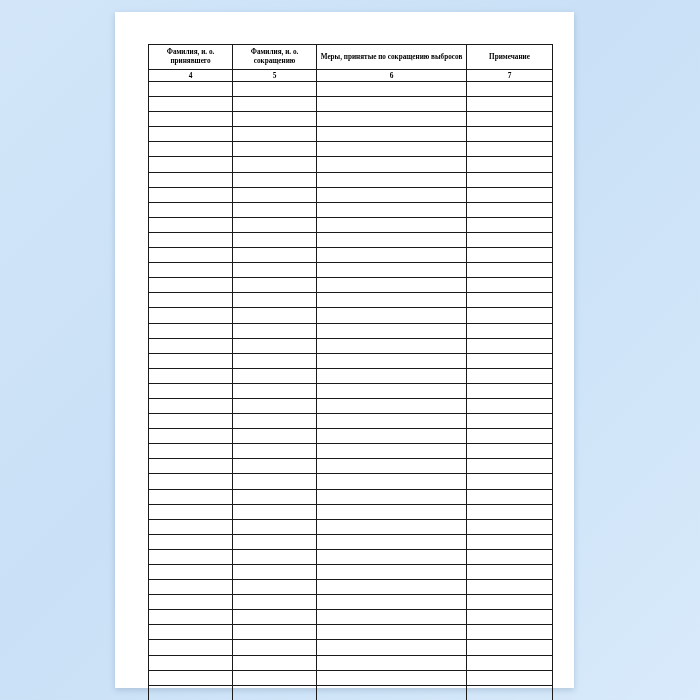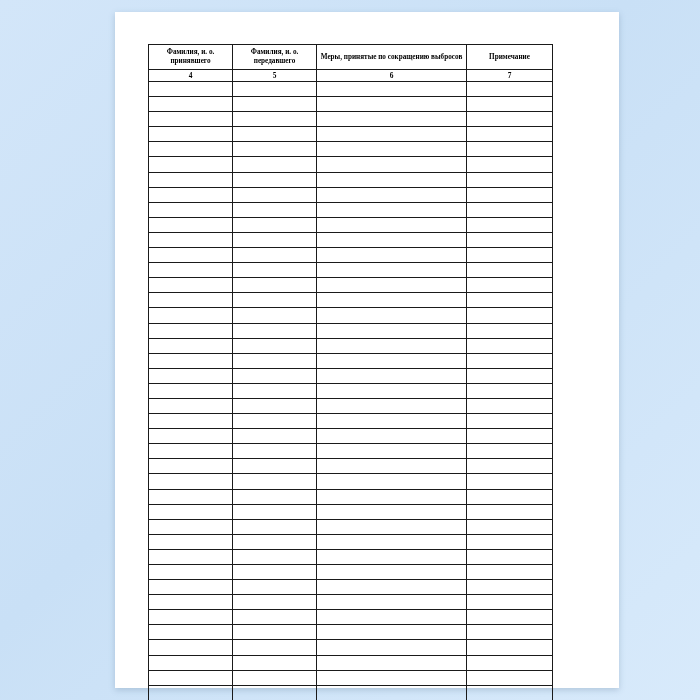--- a/index.html
+++ b/index.html
@@ -16,21 +16,21 @@
   #stage {
     position: relative;
     width: 700px;
     height: 700px;
     background: linear-gradient(135deg, #d3e6f9 0%, #c9e0f6 45%, #d8eafb 100%);
   }
   #page {
     position: absolute;
     left: 115px;
     top: 12px;
-    width: 504px;
+    width: 459px;
     height: 676px;
     background: #ffffff;
     box-shadow: 0 2px 6px rgba(80,110,140,0.28);
   }
   #table-wrap {
     position: absolute;
     left: 33px;
     top: 32px;
     width: 404px;
   }
@@ -78,21 +78,21 @@
       <table class="form-table">
         <colgroup>
           <col class="c1">
             <col class="c2">
             <col class="c3">
             <col class="c4">
         </colgroup>
         <thead>
           <tr>
             <th class="hdr">Фамилия, и. о. принявшего</th>
-            <th class="hdr">Фамилия, и. о. передавшего</th>
+            <th class="hdr">Фамилия, и. о. сокращению</th>
             <th class="hdr">Меры, принятые по сокращению выбросов</th>
             <th class="hdr">Примечание</th>
           </tr>
           <tr>
             <td class="numrow">4</td>
             <td class="numrow">5</td>
             <td class="numrow">6</td>
             <td class="numrow">7</td>
           </tr>
         </thead>

